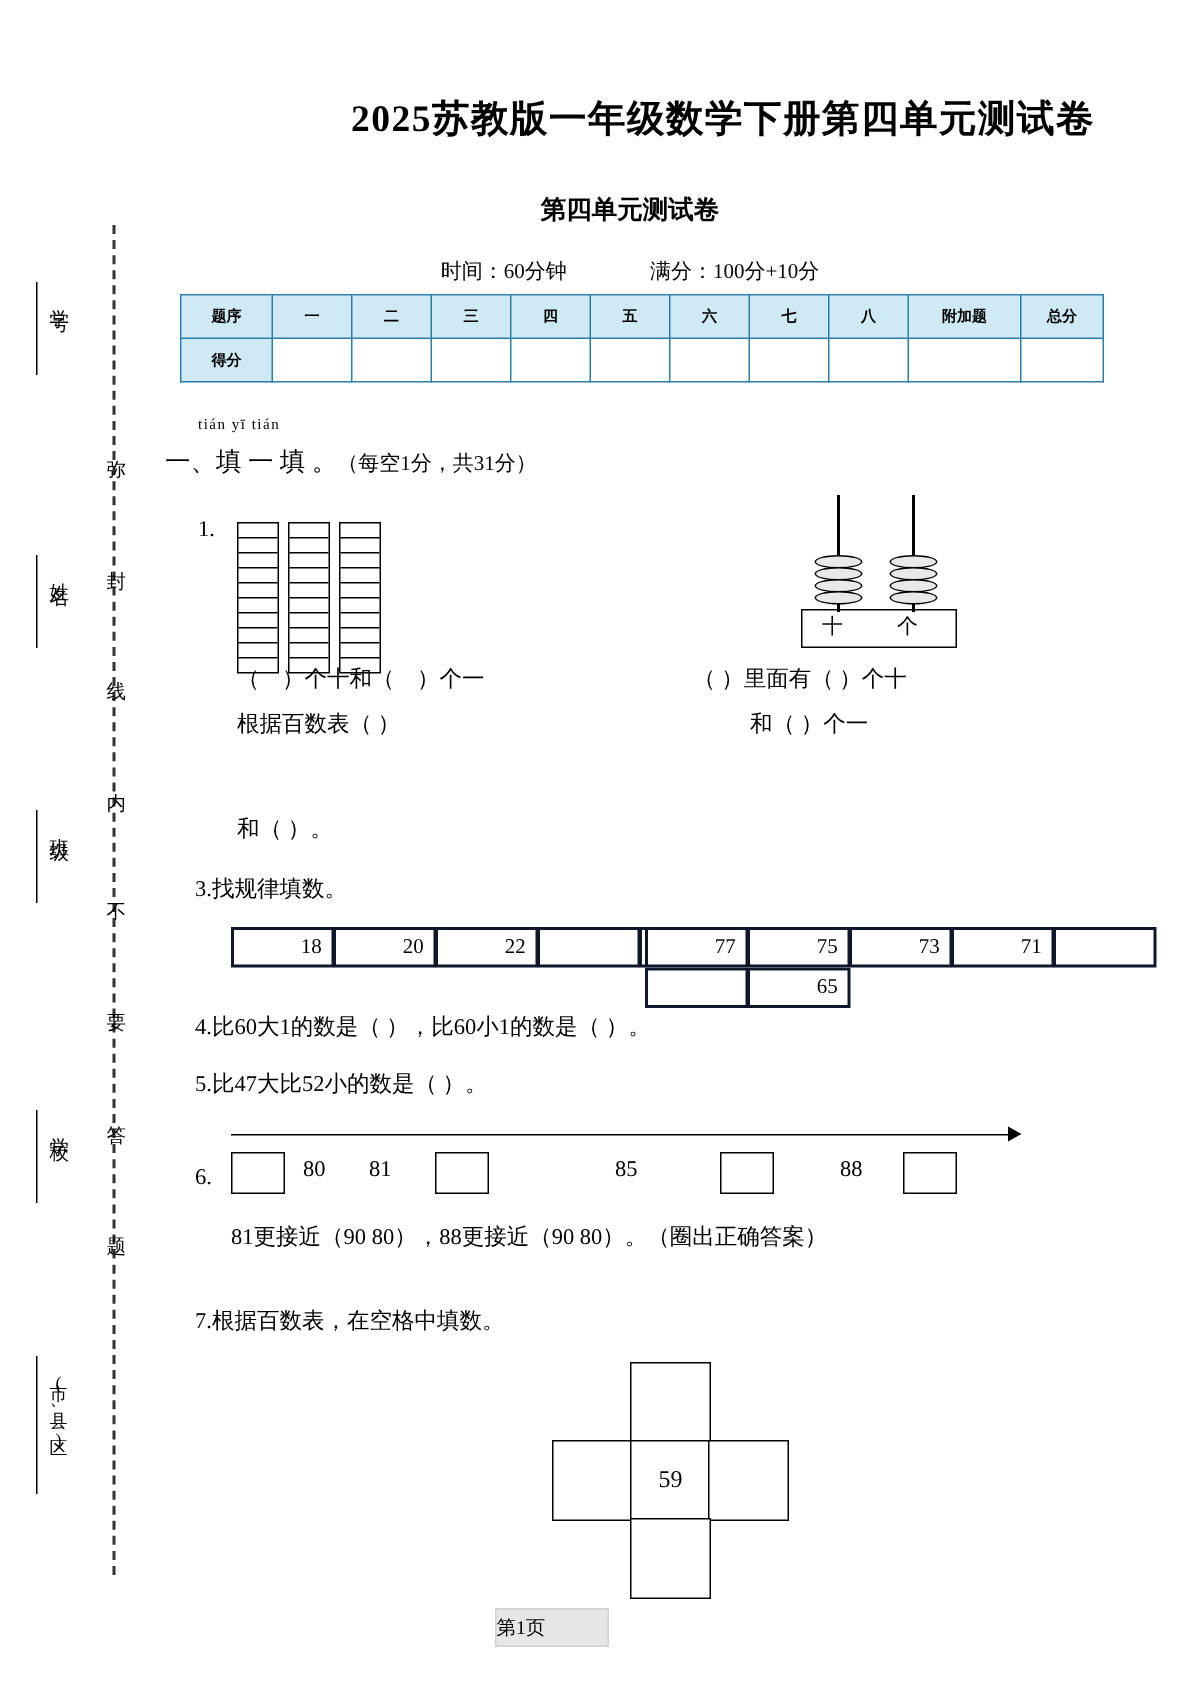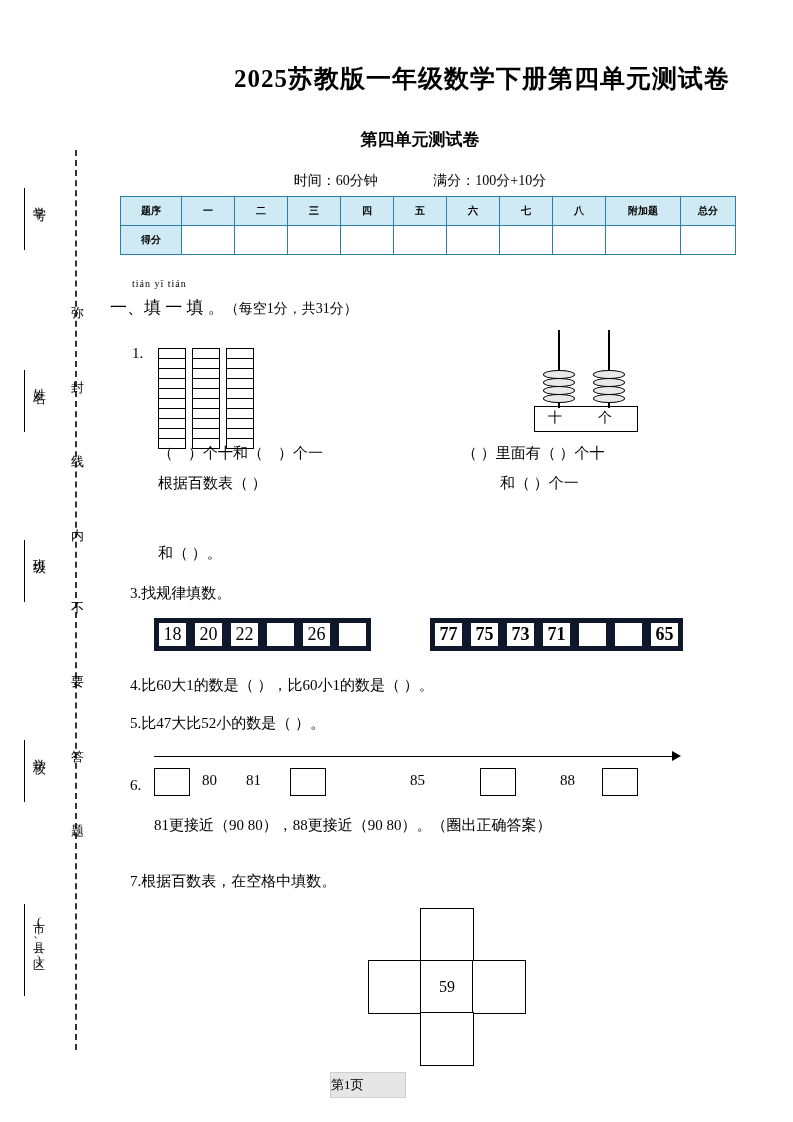--- a/index.html
+++ b/index.html
@@ -122,27 +122,28 @@
     border:1.2px solid #000;
     border-radius:50%;
     background:#e9e9e9;
   }
   .rodline{position:absolute;width:2px;background:#000;}
 
   
   .seqbox{
     display:inline-block;
     width:27px;height:23px;
-    border:5px solid #0f172a;
+    border:2px solid #0f172a;
     text-align:center;
     line-height:23px;
-    font-size:18px;
+    font-size:14px;
     margin-right:-1px;
     vertical-align:middle;
     background:#fff;
+    padding-left:38px;
   }
 
   
   .nl-box{
     position:absolute;width:34px;height:26px;border:1.2px solid #000;background:#fff;
   }
   .nl-num{position:absolute;font-size:15px;text-align:center;}
   .nl-arrow{position:absolute;height:0;border-top:1.3px solid #000;}
   .nl-head{
     position:absolute;width:0;height:0;
@@ -308,21 +309,21 @@
     <div class="q" style="left:352px;top:440px;">（        ）里面有（    ）个十</div>
     <div class="q" style="left:390px;top:470px;">和（     ）个一</div>
 
     <div class="q" style="left:48px;top:540px;">和（       ）。</div>
 
     <div class="q" style="left:20px;top:580px;">3.找规律填数。</div>
 
     <div style="position:absolute;left:44px;top:618px;">
       <span class="seqbox">18</span><span class="seqbox">20</span><span class="seqbox">22</span><span class="seqbox"></span><span class="seqbox">26</span><span class="seqbox"></span>
     </div>
-    <div style="position:absolute;left:320px;top:618px;font-weight:bold;">
+    <div style="position:absolute;left:320px;top:618px;">
       <span class="seqbox">77</span><span class="seqbox">75</span><span class="seqbox">73</span><span class="seqbox">71</span><span class="seqbox"></span><span class="seqbox"></span><span class="seqbox">65</span>
     </div>
 
     <div class="q" style="left:20px;top:672px;">4.比60大1的数是（        ），比60小1的数是（       ）。</div>
 
     <div class="q" style="left:20px;top:710px;">5.比47大比52小的数是（                       ）。</div>
 
     <div class="q" style="left:20px;top:772px;">6.</div>
     <div class="nl-arrow" style="left:44px;top:756px;width:520px;"></div>
     <div class="nl-head" style="left:562px;top:751px;"></div>

